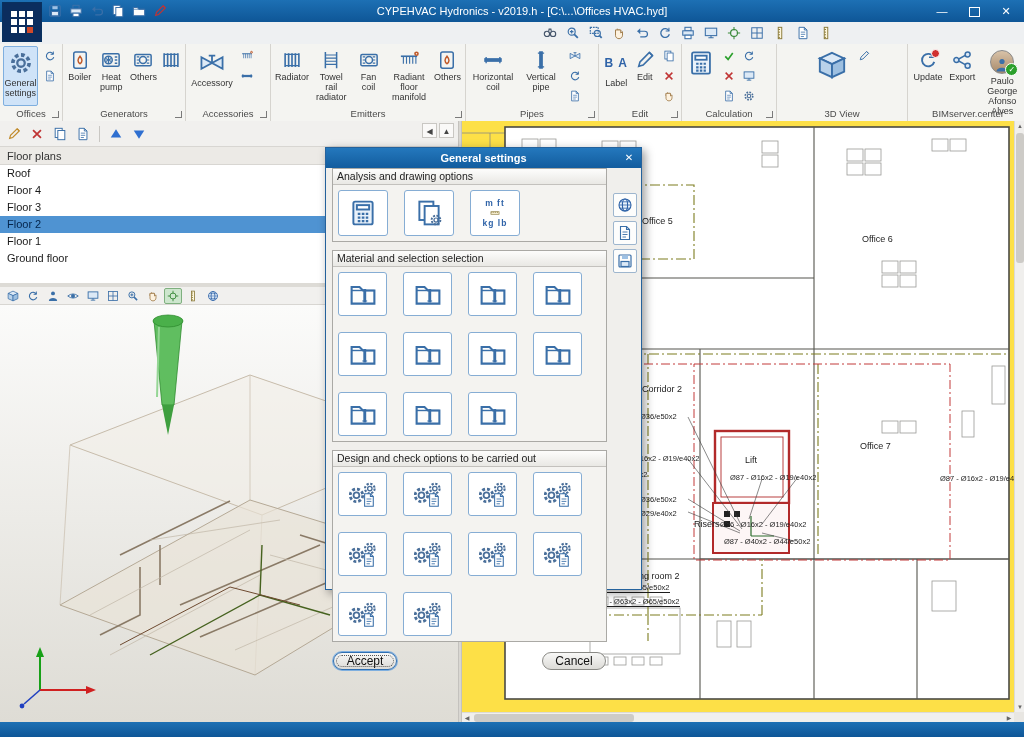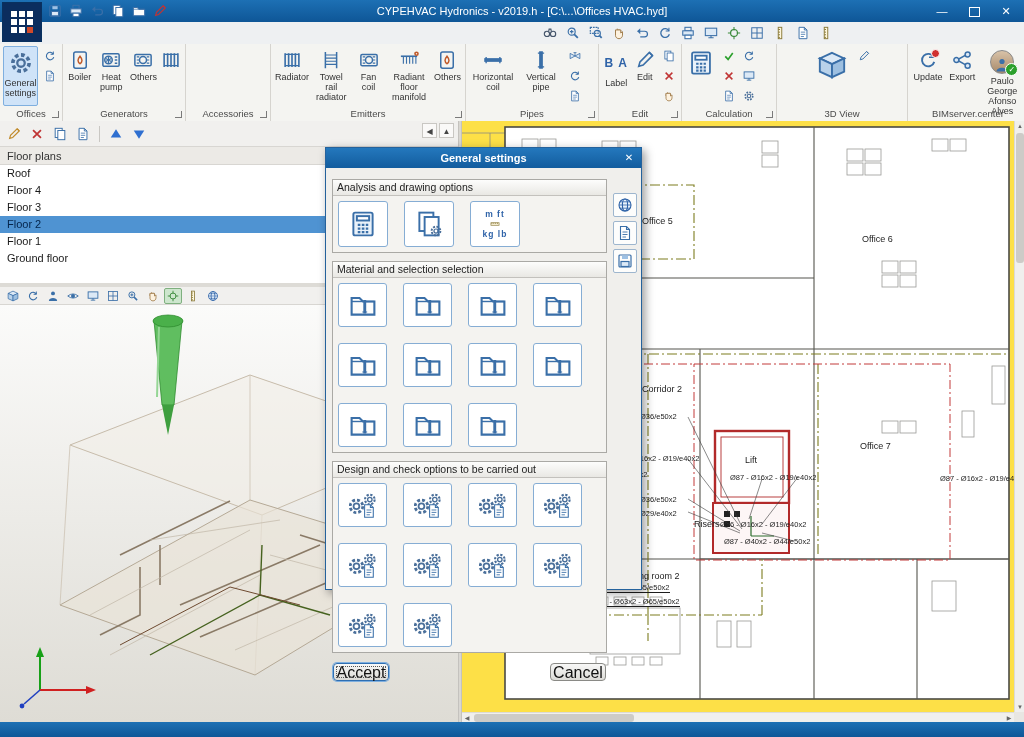--- a/index.html
+++ b/index.html
@@ -94,34 +94,34 @@
   .statusbar{position:absolute;left:0;top:722px;width:1024px;height:15px;
     background:linear-gradient(#1d70b4,#0e5697)}
 
   
   .dialog{position:absolute;left:325px;top:147px;width:317px;height:443px;z-index:20;
     background:#f0efec;border:1px solid #25629c;box-shadow:3px 3px 9px rgba(0,0,0,.4);box-sizing:border-box}
   .dlg-title{height:20px;background:linear-gradient(#2478bd,#125c9e);color:#fff;font-weight:bold;
     text-align:center;line-height:20px;position:relative}
   .dlg-close{position:absolute;right:3px;top:2px;width:18px;height:15px;color:#fff;font-size:10px;
     line-height:15px;text-align:center}
-  .dlg-body{position:relative;padding:11px 34px 0 6px}
+  .dlg-body{position:relative;padding:0 34px 0 6px}
   .sect{border:1px solid #aaa9a5;background:#f4f3f0;margin-bottom:8px}
   .sect-h{height:15px;line-height:15px;font-size:10.5px;color:#222;padding-left:4px;
     background:linear-gradient(#fdfdfc,#e9e8e4);border-bottom:1px solid #c3c1bd}
   .sect-b{padding:5px;display:flex;flex-wrap:wrap;gap:16px}
   .dbtn{width:49px;height:44px;background:#fff;border:1px solid #86add4;border-radius:3px;
     display:flex;flex-direction:column;align-items:center;justify-content:center}
   .units-line{font-size:8.5px;font-weight:bold;color:#2f63a8;line-height:10px;letter-spacing:1px}
   .sideicons{position:absolute;right:4px;top:25px;display:flex;flex-direction:column;gap:4px}
   .sidebtn{width:24px;height:24px;background:#fdfdfc;border:1px solid #9eb6ce;border-radius:2px;
     display:flex;align-items:center;justify-content:center}
   .dlg-foot{display:flex;justify-content:space-between;padding:2px 1px 0 1px}
-  .pushbtn{width:56px;height:18px;background:linear-gradient(#f8f8f7,#dcdbd7);
-    border:1px solid #8a8a86;border-radius:4px;font-size:16px;color:#111}
+  .pushbtn{width:64px;height:18px;background:linear-gradient(#f8f8f7,#dcdbd7);
+    border:1px solid #8a8a86;border-radius:9px;font-size:12px;color:#111}
   .pushbtn.focus{border-color:#2f6fb2;box-shadow:0 0 0 1px #7fafdf;outline:1px dotted #555;outline-offset:-4px}
 </style>
 </head>
 <body>
 
 <svg width="0" height="0" style="position:absolute">
 <defs>
 <symbol id="sym-floppy" viewBox="0 0 16 16">
         <g fill="none" stroke="#3a6fa8" stroke-width="1.2">
           <rect x="2" y="2" width="12" height="12" rx="1"></rect>
@@ -554,20 +554,40 @@
       <button class="bigbtn" style="width:22px">
         <svg class="ic20" viewBox="0 0 16 16">
             <use href="#sym-radiator"></use>
           </svg>
       </button>
     </div>
     <div class="rlabel"><span>Generators</span><span class="launcher"></span></div>
   </div>
 
   <div class="rgroup" style="width:84px">
+    <div class="rbody">
+      <button class="bigbtn" style="width:46px">
+        <svg class="ic26" viewBox="0 0 16 16">
+            <use href="#sym-valve"></use>
+          </svg>
+        <span class="blabel">Accessory</span>
+      </button>
+      <div class="smallcol">
+        <button class="smallbtn">
+            <svg class="ic12" viewBox="0 0 16 16">
+              <use href="#sym-manifold"></use>
+            </svg>
+          </button>
+        <button class="smallbtn">
+            <svg class="ic12" viewBox="0 0 16 16">
+              <use href="#sym-hpipe"></use>
+            </svg>
+          </button>
+      </div>
+    </div>
     <div class="rlabel"><span>Accessories</span><span class="launcher"></span></div>
   </div>
 
   <div class="rgroup" style="width:194px">
     <div class="rbody">
       <button class="bigbtn" style="width:36px">
         <svg class="ic20" viewBox="0 0 16 16">
             <use href="#sym-radiator"></use>
           </svg>
         <span class="blabel">Radiator</span>

